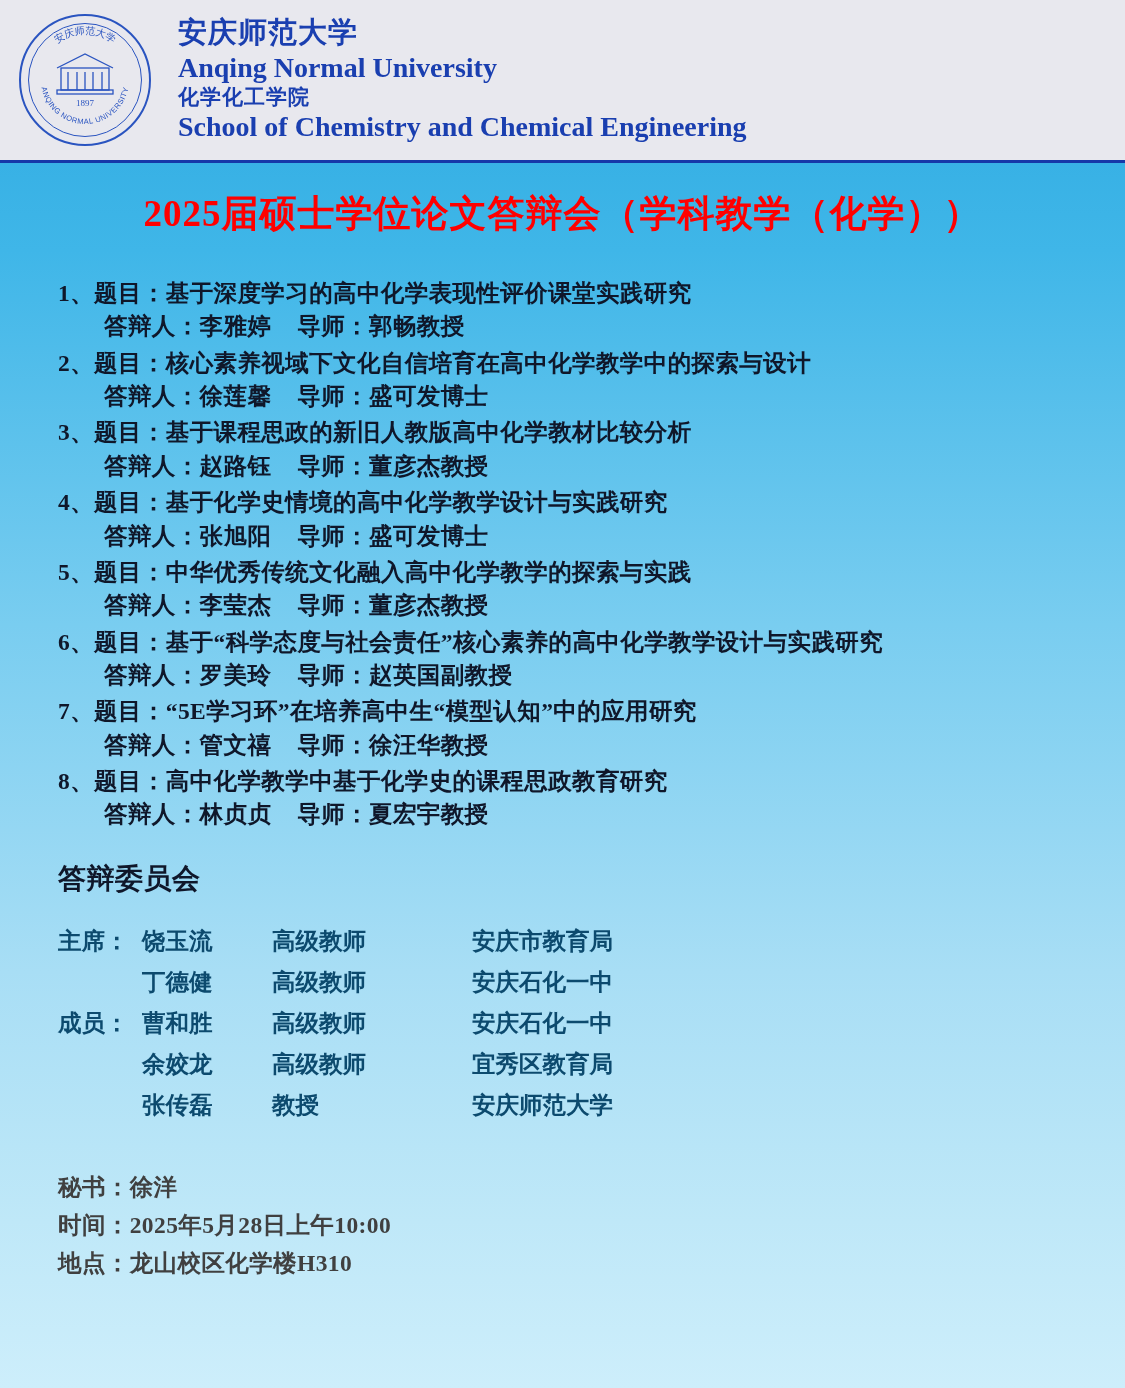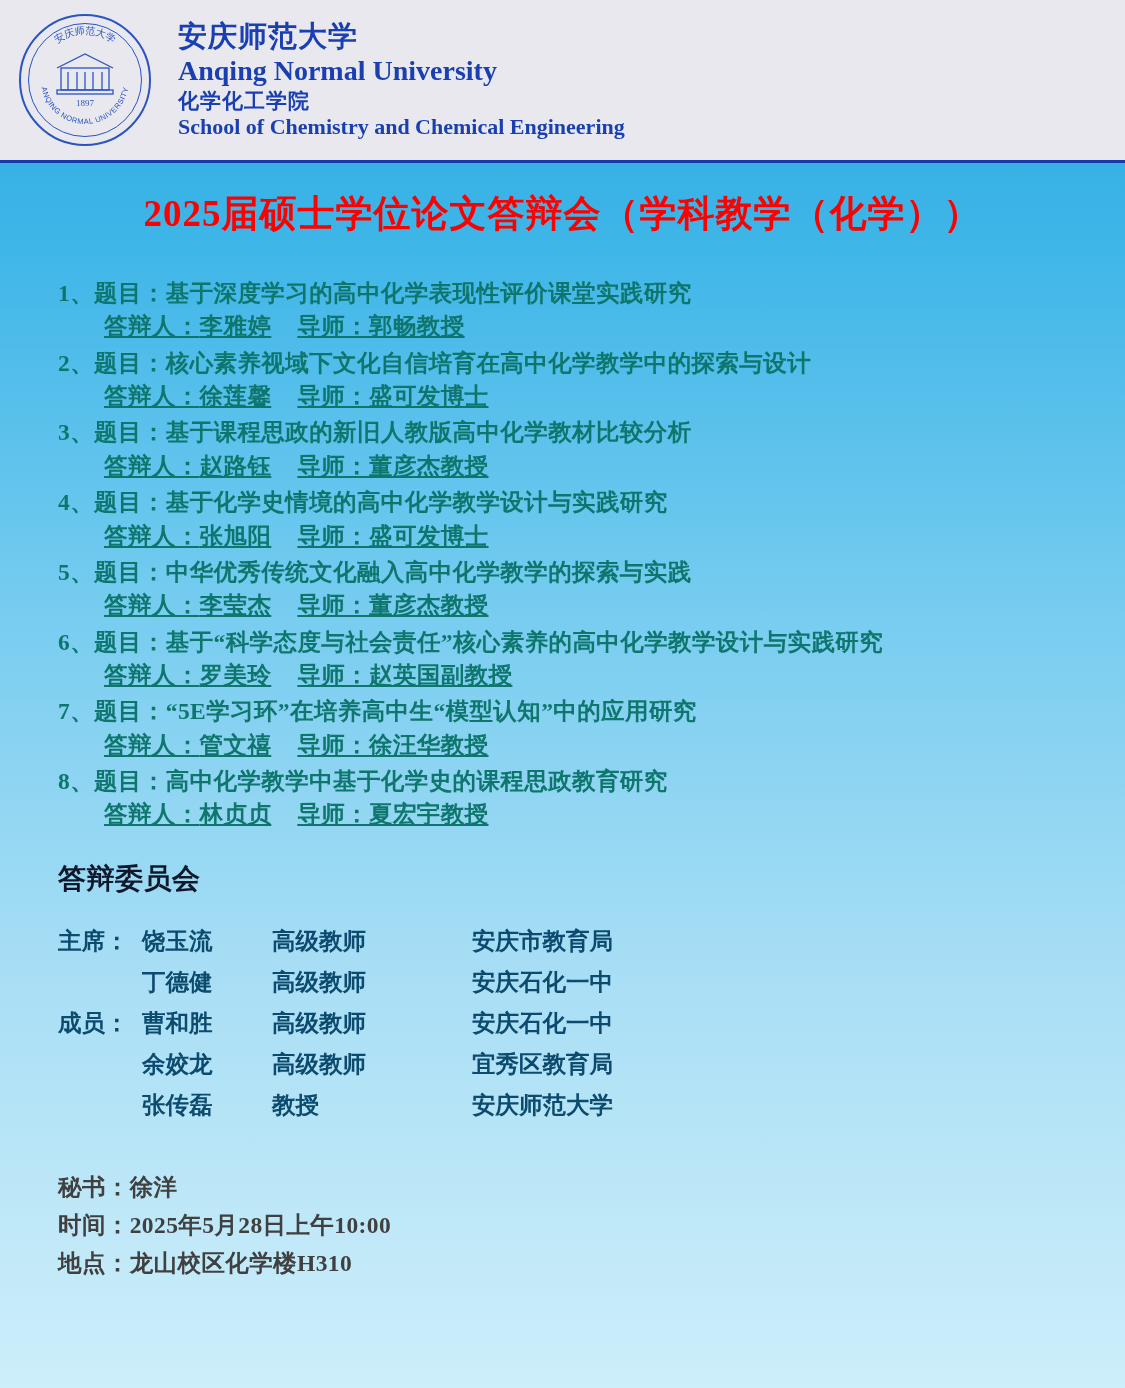--- a/index.html
+++ b/index.html
@@ -57,55 +57,54 @@
   }
   .header-text div {
     color: #1a3fb0;
     font-weight: bold;
     line-height: 1.22;
     white-space: nowrap;
   }
   .h-cn1 { font-size: 29px; letter-spacing: 1px; }
   .h-en1 { font-size: 28px; }
   .h-cn2 { font-size: 21px; letter-spacing: 1px; }
-  .h-en2 { font-size: 22px; }
+  .h-en2 { font-size: 28px; }
 
   
   .content {
     padding: 0 0 0 0;
     position: relative;
   }
   .title {
     text-align: center;
     color: #ff0000;
     font-weight: bold;
     font-size: 37px;
     letter-spacing: 1px;
     margin-top: 26px;
     margin-bottom: 38px;
     font-family: "Liberation Serif", "DejaVu Serif", serif;
   }
 
   .list {
     margin: 0 0 0 58px;
     font-size: 23.5px;
-    color: #0f766e;
+    color: #0f172a;
     font-weight: bold;
   }
   .item { margin-bottom: 2px; }
   .item-title {
     line-height: 1.42;
     letter-spacing: 0.4px;
   }
   .item-sub {
     line-height: 1.42;
     padding-left: 46px;
     letter-spacing: 0.4px;
     margin-bottom: 3px;
-    text-decoration: underline;
   }
   .sub-gap { display: inline-block; width: 26px; }
 
   .committee-title {
     color: #0f172a;
     font-weight: bold;
     font-size: 28px;
     margin: 28px 0 23px 58px;
     letter-spacing: 0.5px;
   }

